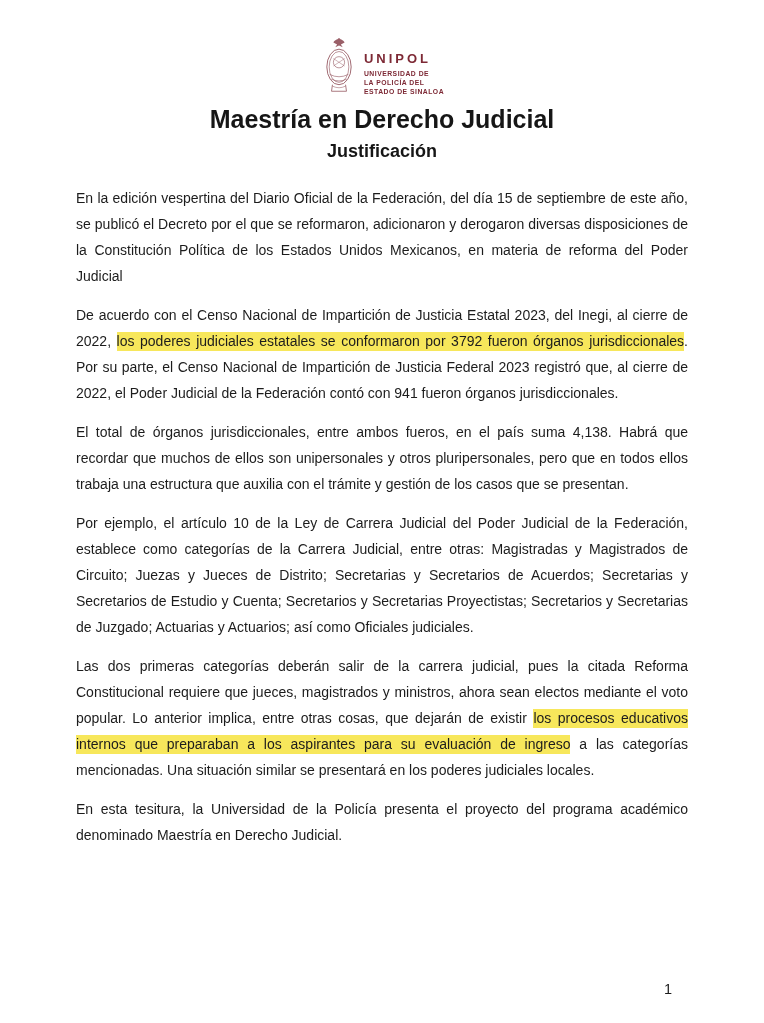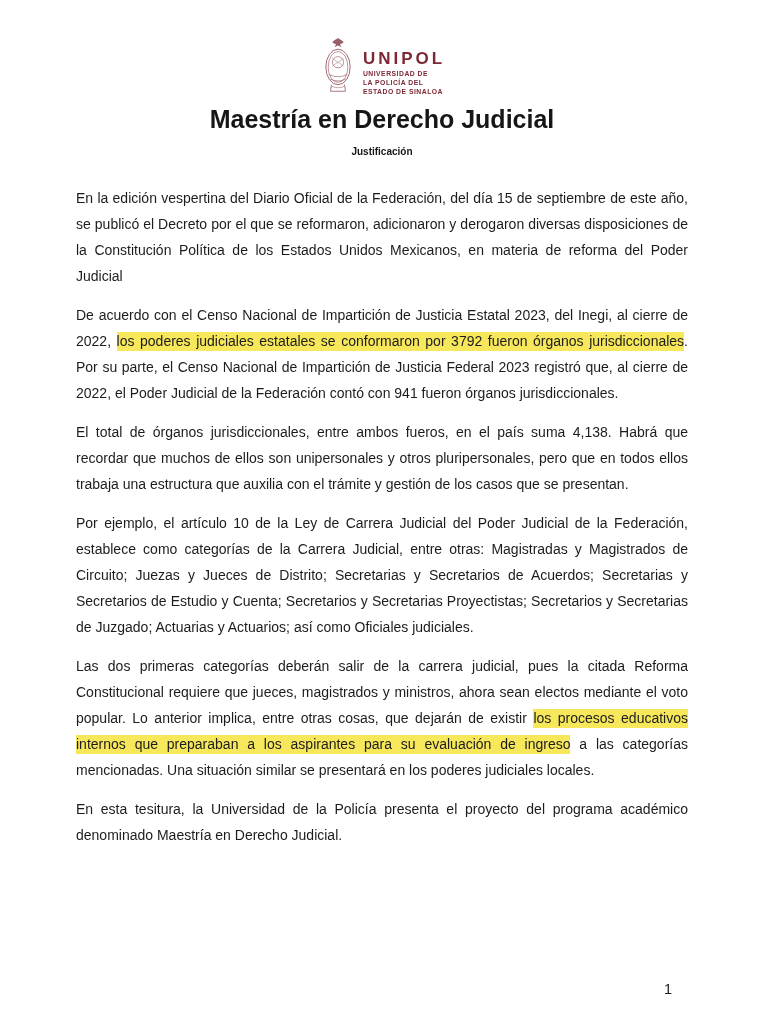--- a/index.html
+++ b/index.html
@@ -29,21 +29,21 @@
     width: 38px;
     height: 58px;
     flex: 0 0 auto;
   }
   .logo-text {
     margin-top: 12px;
     color: var(--brand, #7d2935);
     text-align: left;
   }
   .logo-acronym {
-    font-size: 17px;
+    font-size: 13px;
     font-weight: bold;
     letter-spacing: 3px;
     line-height: 20px;
   }
   .logo-line {
     font-size: 6.8px;
     font-weight: bold;
     letter-spacing: 0.5px;
     line-height: 9px;
     text-transform: uppercase;
@@ -53,21 +53,21 @@
     margin: 8px 0 8px 0;
     text-align: center;
     font-size: 25px;
     font-weight: bold;
     color: #161616;
     line-height: 30px;
   }
   .doc-subtitle {
     margin: 2px 0 0 0;
     text-align: center;
-    font-size: 10px;
+    font-size: 18px;
     font-weight: bold;
     color: #161616;
     line-height: 19px;
   }
   
   .doc-body {
     margin: 24px 76px 0 76px;
     width: 612px;
   }
   .para {

